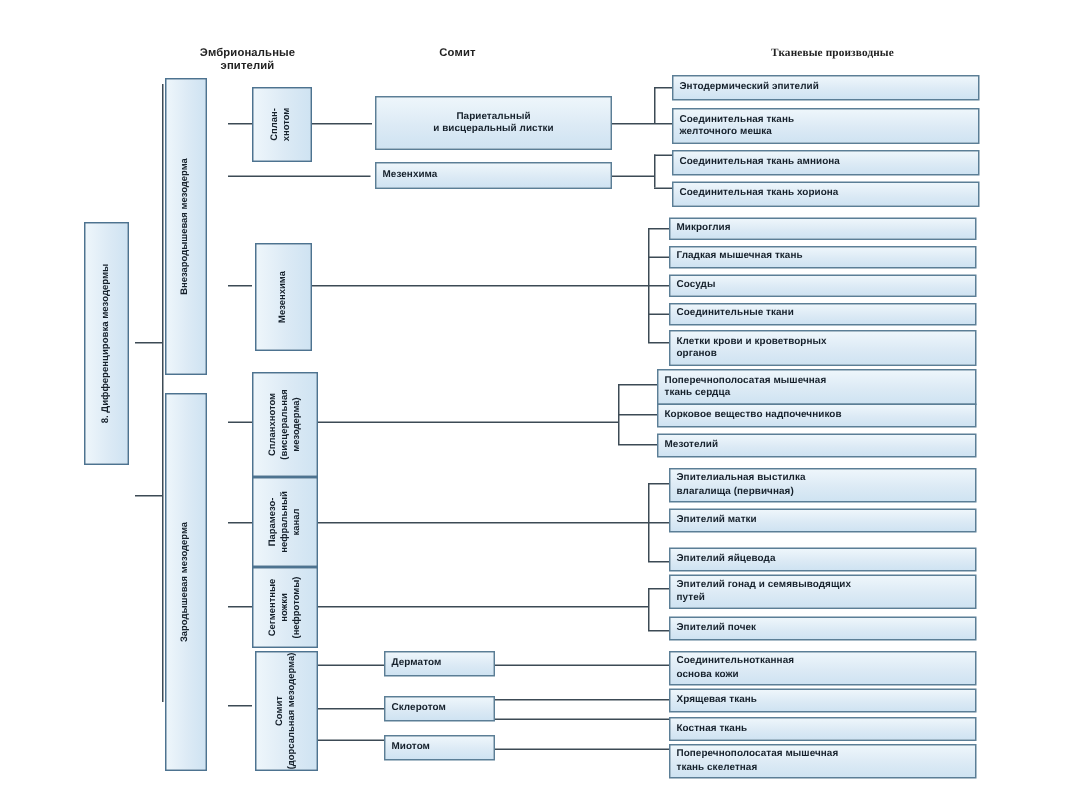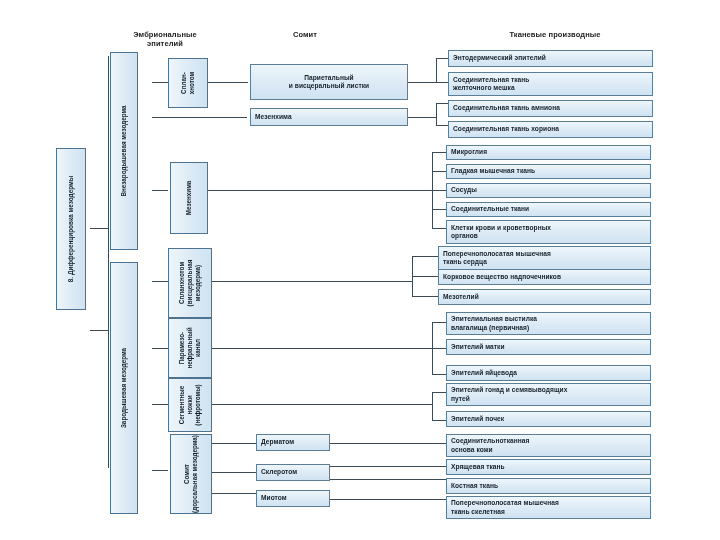--- a/index.html
+++ b/index.html
@@ -69,21 +69,21 @@
 
 <div id="canvas">
 
   <div class="hdr" style="left:110px;top:30px;width:110px;">
     <div>Эмбриональные</div>
     <div>эпителий</div>
   </div>
 
   <div class="hdr" style="left:250px;top:30px;width:110px;">Сомит</div>
 
-  <div class="hdr" style="left:450px;top:30px;width:210px;">Тканевые производные</div>
+  <div class="hdr" style="left:450px;top:30px;width:210px;font-family:Liberation Serif, serif;">Тканевые производные</div>
 
   <div class="ln lnh" style="left:90px;top:228px;width:18px;"></div>
 
   <div class="ln lnv" style="left:108px;top:56px;height:200px;"></div>
 
   <div class="ln lnh" style="left:152px;top:82px;width:16px;"></div>
   <div class="ln lnh" style="left:152px;top:117px;width:95px;"></div>
 
   <div class="ln lnh" style="left:208px;top:82px;width:40px;"></div>
 

